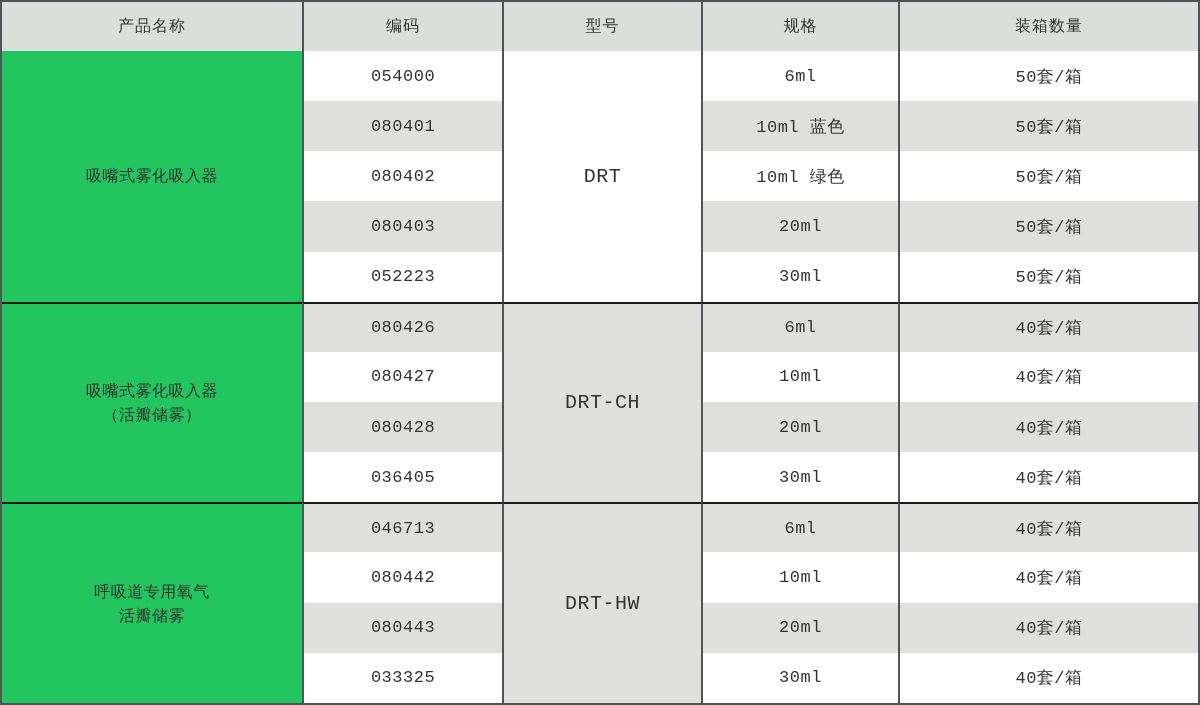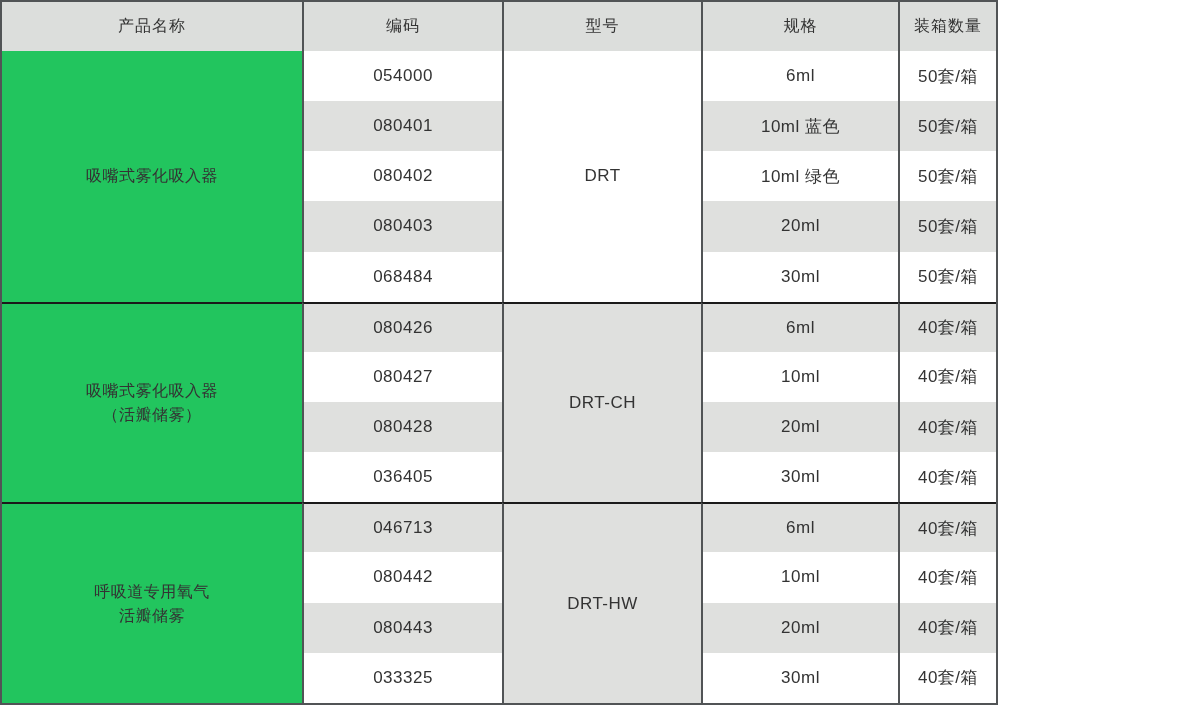--- a/index.html
+++ b/index.html
@@ -8,21 +8,21 @@
     background: #ffffff;
     font-family: "Liberation Sans", "DejaVu Sans", sans-serif;
   }
   .page {
     width: 1200px;
     height: 705px;
     position: relative;
     background: #ffffff;
   }
   table.spec-table {
-    width: 998px;
+    width: 1200px;
     height: 705px;
     table-layout: fixed;
     border-spacing: 0;
     box-sizing: border-box;
     border: 2px solid #515456;
     color: #333333;
   }
   table.spec-table td, table.spec-table th {
     box-sizing: border-box;
     padding: 0 4px;
@@ -39,30 +39,30 @@
     font-weight: 400;
     font-size: 16px;
     letter-spacing: 1px;
     color: #333333;
   }
   
   tbody tr { height: 50px; }
   tbody tr.row-white { background: #ffffff; }
   tbody tr.row-gray  { background: #dfe0de; }
   
-  .bl { border-left: 2px solid #515456; }
+  .bl { border-left: 2px solid #515456; font-family: Liberation Mono, monospace; }
   
   tr.group-start td { border-top: 2px solid #1a1a1a; }
   
   td.c-code, td.c-spec, td.c-qty {
     font-size: 17px;
     letter-spacing: 0.5px;
   }
   td.c-model {
-    font-size: 17px;
+    font-size: 20px;
     letter-spacing: 0.5px;
     background: transparent; 
   }
   td.c-product {
     background: #22c55e;     
     font-size: 16px;
     letter-spacing: 0.5px;
     line-height: 24px;
   }
   td.c-product span { display: block; }
@@ -109,21 +109,21 @@
         <td class="c-code bl">080402</td>
         <td class="c-spec bl">10ml 绿色</td>
         <td class="c-qty bl">50套/箱</td>
       </tr>
       <tr class="row-gray">
         <td class="c-code bl">080403</td>
         <td class="c-spec bl">20ml</td>
         <td class="c-qty bl">50套/箱</td>
       </tr>
       <tr class="row-white">
-        <td class="c-code bl">068484</td>
+        <td class="c-code bl">052223</td>
         <td class="c-spec bl">30ml</td>
         <td class="c-qty bl">50套/箱</td>
       </tr>
 
       <tr class="row-gray group-start">
         <td class="c-product" rowspan="4">
           <span>吸嘴式雾化吸入器</span>
           <span>（活瓣储雾）</span>
         </td>
         <td class="c-code bl">080426</td>

